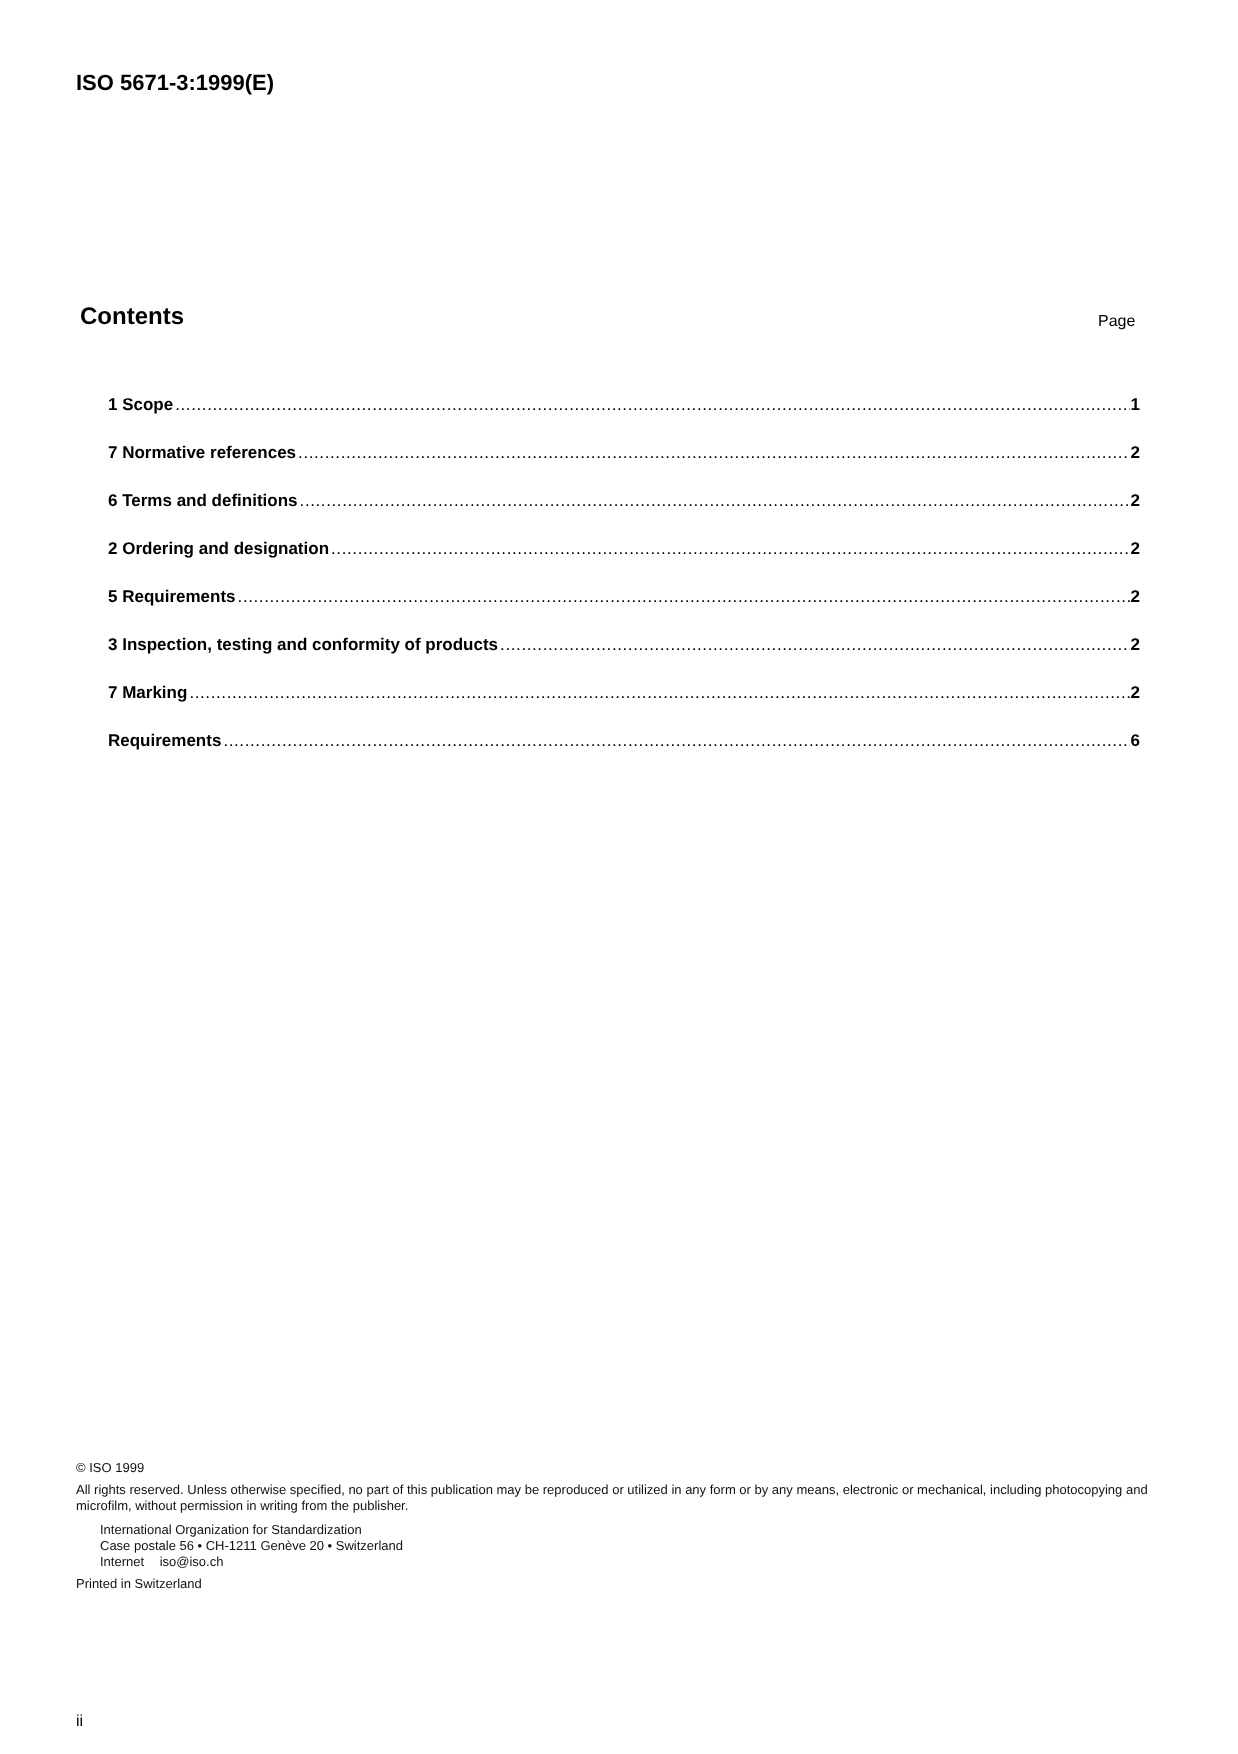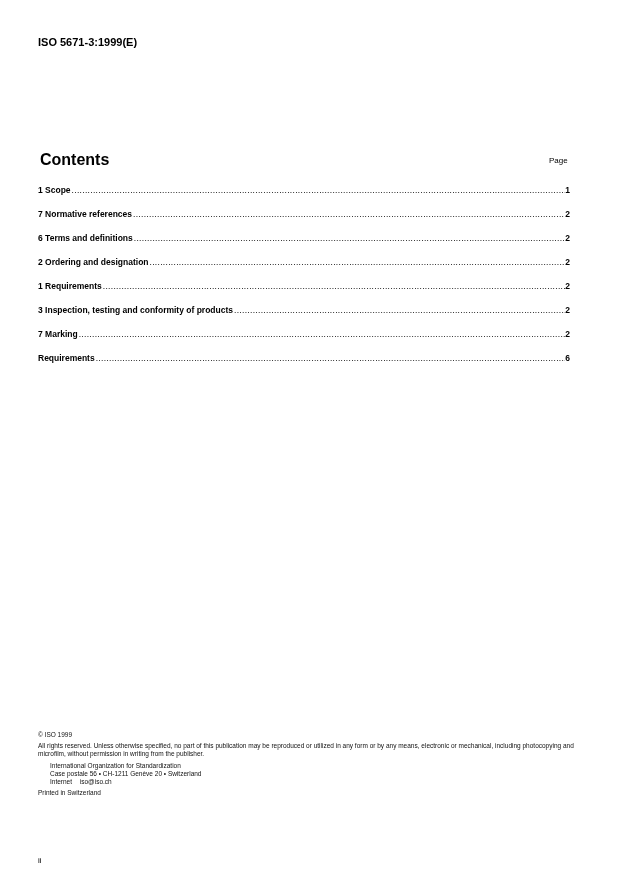--- a/index.html
+++ b/index.html
@@ -6,33 +6,33 @@
   body {
     width:619px; height:877px; position:relative; overflow:hidden;
     font-family:"Liberation Sans", sans-serif; color:#000;
   }
   .header {
     position:absolute; left:38px; top:36px;
     font-size:11px; font-weight:bold;
   }
   .contents-title {
     position:absolute; left:40px; top:151px;
-    font-size:16px; font-weight:bold;
+    font-size:12px; font-weight:bold;
   }
   .page-label {
     position:absolute; left:549px; top:156px;
     font-size:8px;
   }
   .toc {
     position:absolute; left:38px; top:184px; width:532px;
   }
   .toc-row {
-    display:flex; align-items:flex-start;
+    display:flex; align-items:flex-end;
     font-size:8.5px; font-weight:bold;
-    height:24px; line-height:12px;
+    height:24px; line-height:12px;margin-left:16px;
   }
   .toc-row .title { white-space:nowrap; padding-right:1px; }
   .toc-row .dots {
     flex:1; overflow:hidden; white-space:nowrap;
     font-weight:normal; letter-spacing:0.3px;
   }
   .toc-row .dots::after {
     content:"....................................................................................................................................................................................................................................................................";
   }
   .toc-row .pg { white-space:nowrap; }
@@ -73,21 +73,21 @@
     <span class="title">6 Terms and definitions</span>
     <span class="dots"></span>
     <span class="pg">2</span>
   </div>
   <div class="toc-row">
     <span class="title">2 Ordering and designation</span>
     <span class="dots"></span>
     <span class="pg">2</span>
   </div>
   <div class="toc-row">
-    <span class="title">1 Requirements</span>
+    <span class="title">5 Requirements</span>
     <span class="dots"></span>
     <span class="pg">2</span>
   </div>
   <div class="toc-row">
     <span class="title">3 Inspection, testing and conformity of products</span>
     <span class="dots"></span>
     <span class="pg">2</span>
   </div>
   <div class="toc-row">
     <span class="title">7 Marking</span>

